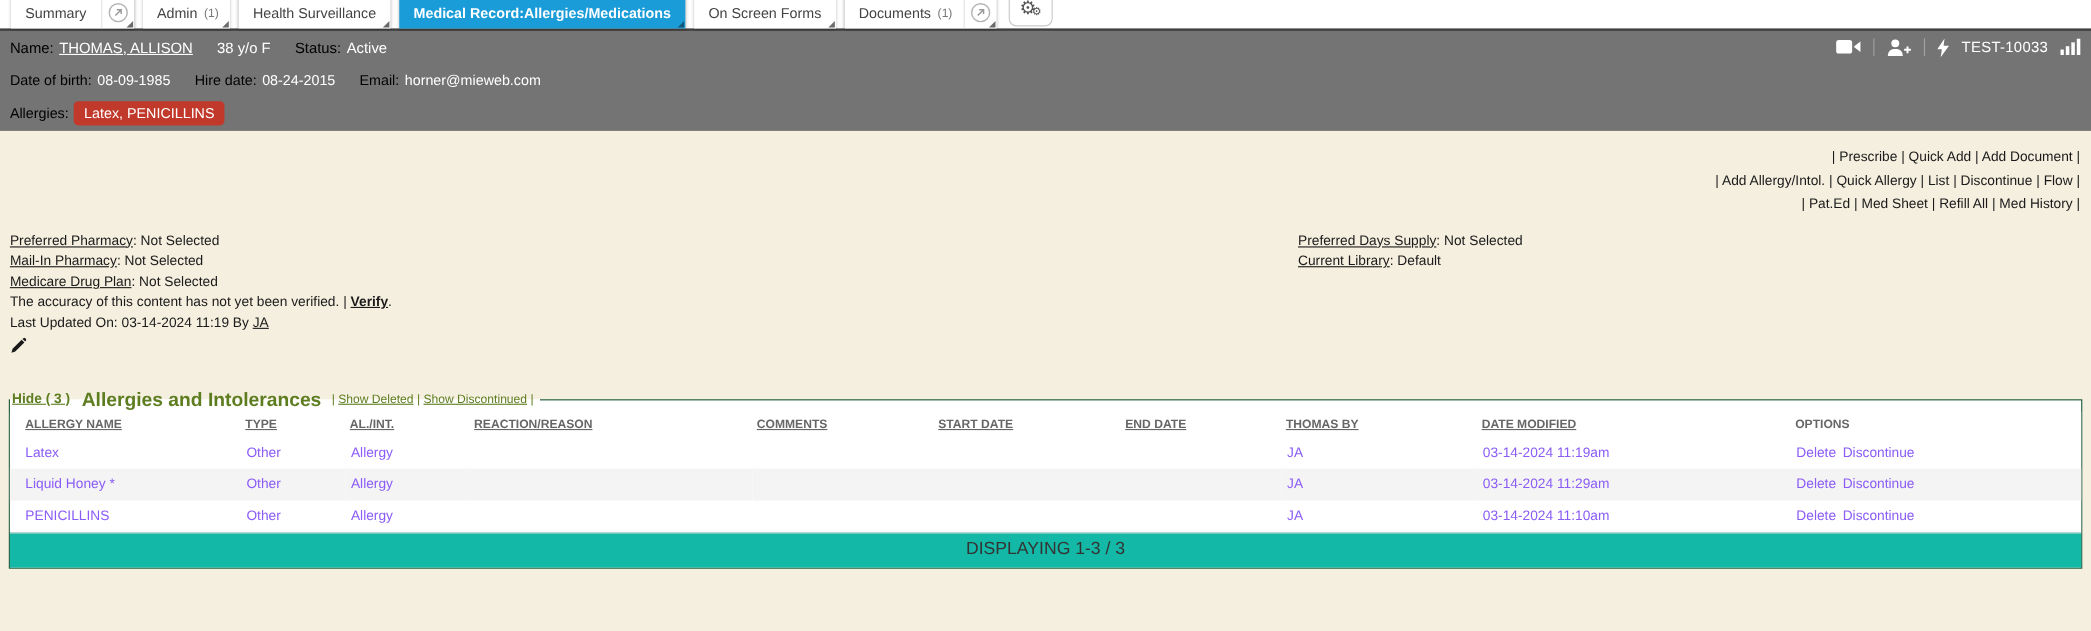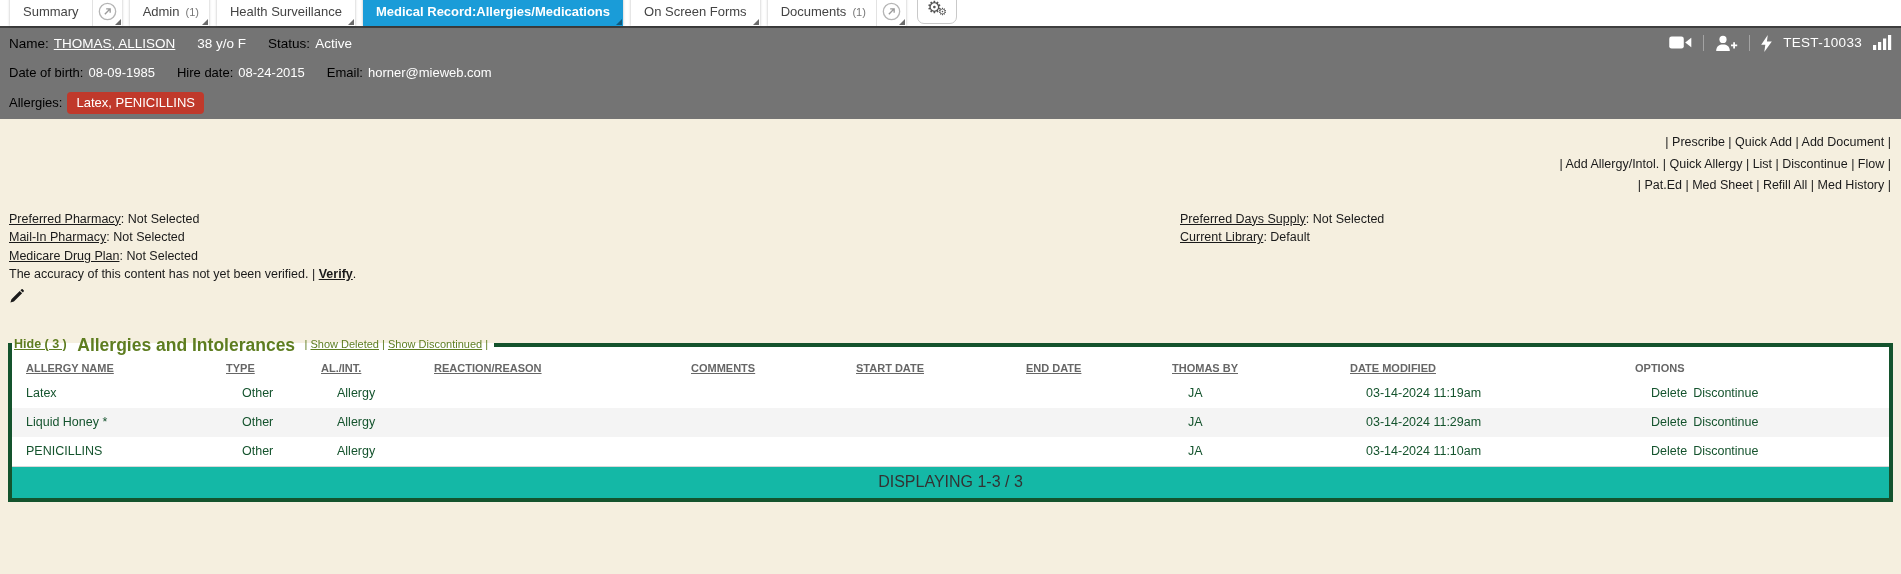--- a/index.html
+++ b/index.html
@@ -78,36 +78,36 @@
   .quicklinks a{color:var(--ink);cursor:pointer;}
   .qsep{color:var(--ink);}
   .info-area{display:flex;margin-top:13px;padding-left:9px;font-size:12.5px;color:var(--ink);}
   .info-left{flex:0 0 1171px;line-height:18.5px;}
   .info-mid{flex:1;line-height:18.5px;}
   .ulink{color:var(--ink);text-decoration:underline;cursor:pointer;}
   .blink{color:var(--ink);text-decoration:underline;font-weight:bold;cursor:pointer;}
   .pencil{padding-left:9px;margin-top:5px;height:16px;}
   
   .allergy-fieldset{
-    margin:30px 8px 0;border:4px solid #14532d;padding:0;
+    margin:30px 8px 0;border:1px solid #14532d;padding:0;
     background:#fff;
   }
   .allergy-legend{padding:0 6px 0 2px;margin-left:0;background:transparent;white-space:nowrap;}
   .hide-link{color:var(--green);font-weight:bold;font-size:12.5px;text-decoration:underline;cursor:pointer;vertical-align:3px;}
   .section-title{color:var(--green);font-weight:bold;font-size:17.5px;margin:0 5px 0 6px;}
   .show-links{color:var(--green);font-size:11px;vertical-align:3px;}
   .show-links a{color:var(--green);text-decoration:underline;cursor:pointer;}
   table.allergy{width:100%;border-collapse:collapse;background:#fff;}
   table.allergy th{
     font-size:11px;color:#666;font-weight:bold;text-align:left;
     padding:6px 4px 5px;white-space:nowrap;
   }
   table.allergy th .thlink{text-decoration:underline;cursor:pointer;}
   table.allergy td{
-    font-size:12.5px;color:#14532d;padding:7px 20px 8px;white-space:nowrap;
+    font-size:12.5px;color:#8b5cf6;padding:7px 5px 8px;white-space:nowrap;
   }
   table.allergy th.first,table.allergy td.first{padding-left:14px;}
   table.allergy tbody tr:nth-child(2){background:#f4f4f4;}
   .opt{cursor:pointer;margin-right:6px;}
   .table-footer{
     text-align:center;font-size:16px;color:#333;
     background:#14b8a6;border-top:1px solid #d8d8d8;
     padding:6px 0 7px;
   }
   svg{display:block;}
@@ -244,20 +244,24 @@
       <div>
         <span class="ulink">Mail-In Pharmacy</span><span>: </span><span>Not Selected</span>
       </div>
       <div>
         <span class="ulink">Medicare Drug Plan</span><span>: </span><span>Not Selected</span>
       </div>
       <div>
         <span>The accuracy of this content has not yet been verified.</span>
         <span> | </span><span class="blink">Verify</span><span>.</span>
       </div>
+      <div>
+        <span>Last Updated On: 03-14-2024 11:19 By</span>
+        <span> </span><span class="ulink">JA</span>
+      </div>
     </div>
     <div class="info-mid">
       <div>
         <span class="ulink">Preferred Days Supply</span><span>: </span><span>Not Selected</span>
       </div>
       <div>
         <span class="ulink">Current Library</span><span>: </span><span>Default</span>
       </div>
     </div>
   </div>

